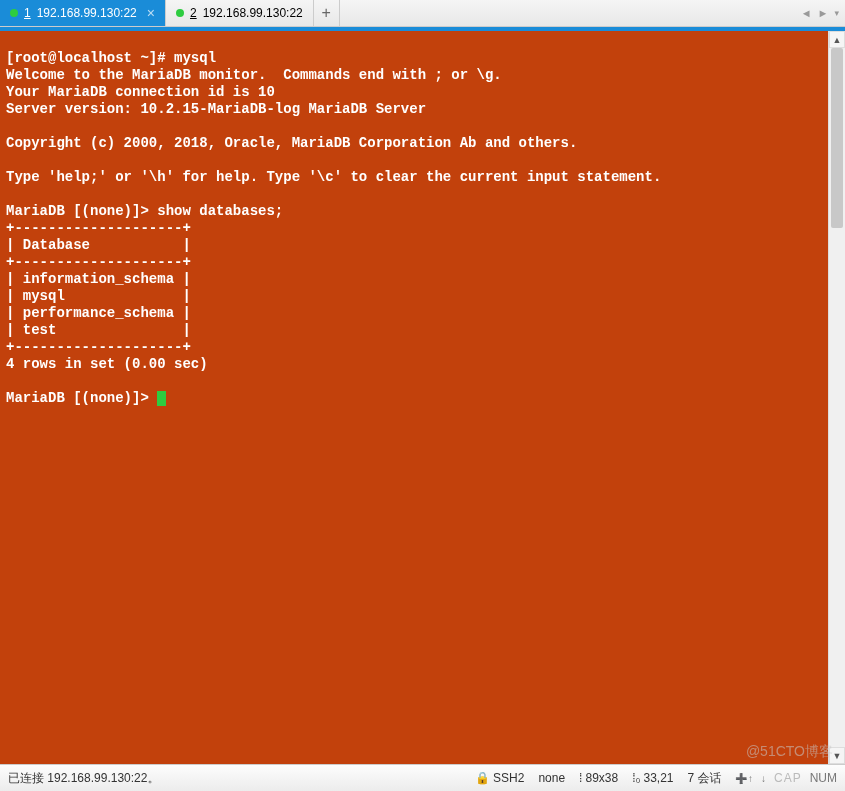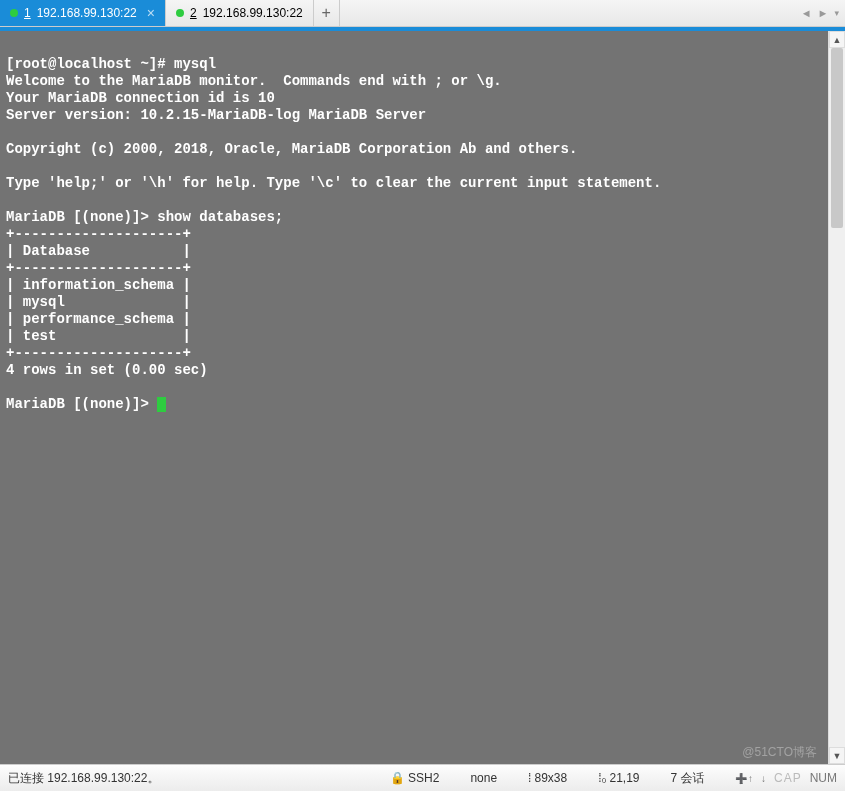--- a/index.html
+++ b/index.html
@@ -74,27 +74,27 @@
       height: 4px;
       background: #1a8cd8;
     }
     .terminal-wrap {
       position: relative;
       height: 733px;
       display: flex;
     }
     .terminal {
       flex: 1;
-      background: #737373;
+      background: #c2410c;
       color: #fff;
       font-family: "Courier New", monospace;
       font-size: 14px;
       font-weight: bold;
       line-height: 17px;
-      padding: 8px 6px;
+      padding: 2px 6px;
       white-space: pre;
       overflow: hidden;
     }
     .term-line { white-space: pre; }
     .cursor-block {
       display: inline-block;
       width: 9px;
       height: 15px;
       background: #2ecc40;
       vertical-align: text-bottom;
@@ -133,43 +133,43 @@
     }
     .status-bar {
       height: 27px;
       background: linear-gradient(#fdfdfd, #ececec);
       border-top: 1px solid #ccc;
       display: flex;
       align-items: center;
       font-size: 12px;
       color: #333;
       padding: 0 8px;
-      gap: 31px;
+      gap: 14px;
       justify-content: flex-end;
     }
     .status-left { flex: 1; }
     .status-group {
       display: flex;
       align-items: center;
       gap: 3px;
     }
     .status-icons-right {
       display: flex;
       align-items: center;
       gap: 8px;
       color: #777;
     }
     .mini-arrow { font-size: 10px; }
     .cap-num { color: #bbb; letter-spacing: 1px; }
     .watermark {
       position: absolute;
-      right: 28px;
+      right: 12px;
       bottom: 30px;
       color: rgba(200,200,200,0.55);
-      font-size: 12px;
+      font-size: 14px;
       pointer-events: none;
     }
   </style>
 </head>
 <body>
 
 <div class="tab-bar">
   <div class="tab active">
     <span class="tab-dot"></span>
     <span class="tab-num">1</span>
@@ -231,21 +231,21 @@
   </div>
   <div class="status-group">
     <span>none</span>
   </div>
   <div class="status-group">
     <span>⁞</span>
     <span>89x38</span>
   </div>
   <div class="status-group">
     <span>⁞₀</span>
-    <span>21,19</span>
+    <span>33,21</span>
   </div>
   <div class="status-group">
     <span>7 会话</span>
   </div>
   <div class="status-icons-right">
     <span class="mini-arrow">➕↑</span>
     <span class="mini-arrow">↓</span>
     <span class="cap-num">CAP</span>
     <span>NUM</span>
   </div>

